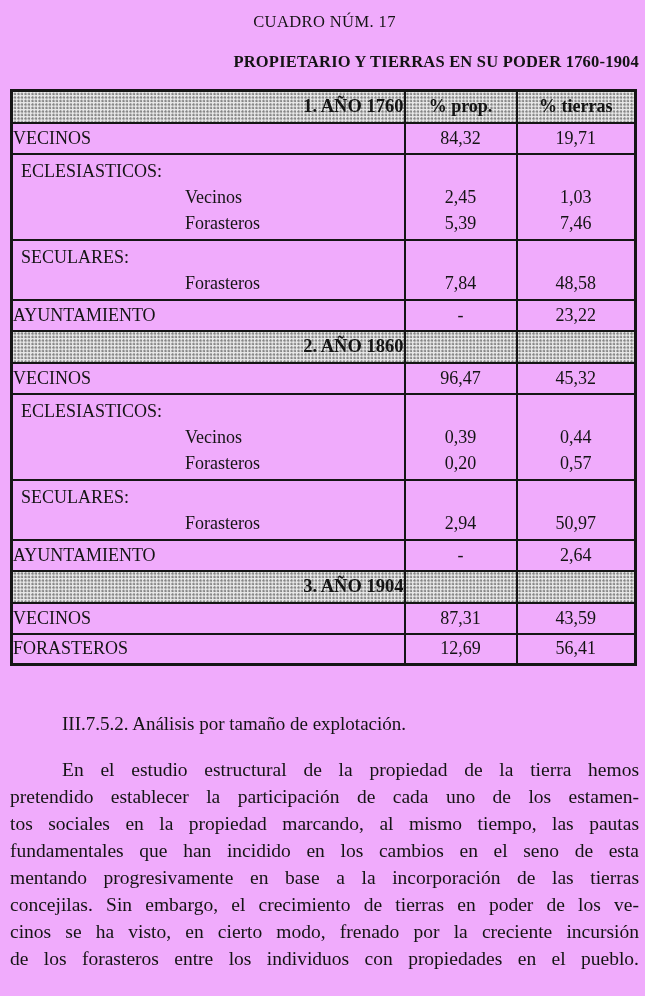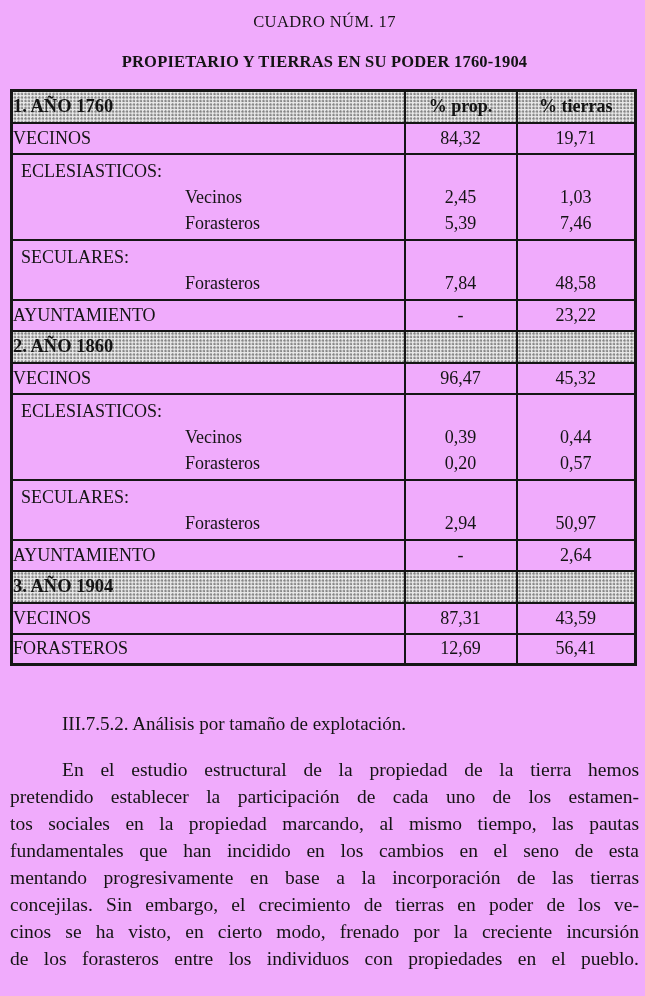--- a/index.html
+++ b/index.html
@@ -20,21 +20,21 @@
   }
   .doc-title {
     text-align: center;
     font-size: 16.5px;
     font-weight: normal;
     letter-spacing: 0.4px;
     margin: 0;
     line-height: 20px;
   }
   .doc-subtitle {
-    text-align: center;
+    text-align: right;
     font-size: 16.5px;
     font-weight: bold;
     letter-spacing: 0.2px;
     margin: 20px 0 0 0;
     line-height: 20px;
   }
   table.cuadro {
     margin-top: 17px;
     border-collapse: collapse;
     table-layout: fixed;
@@ -56,21 +56,21 @@
   tr.simple         { height: 31px; }
   tr.block-3        { height: 84px; }
   tr.block-2        { height: 58px; }
 
   td.shaded {
     background-color: #e9e9e9;
     background-image: radial-gradient(circle at 1.5px 1.5px, #848484 1px, rgba(0,0,0,0) 1.45px);
     background-size: 3.5px 3.5px;
   }
   td.hdr-label {
-    text-align: left;
+    text-align: right;
     font-weight: bold;
     font-size: 18.5px;
   }
   td.hdr-num {
     text-align: center;
     font-weight: bold;
     font-size: 18px;
     margin-left: 24px;
   }
   td.row-label {

